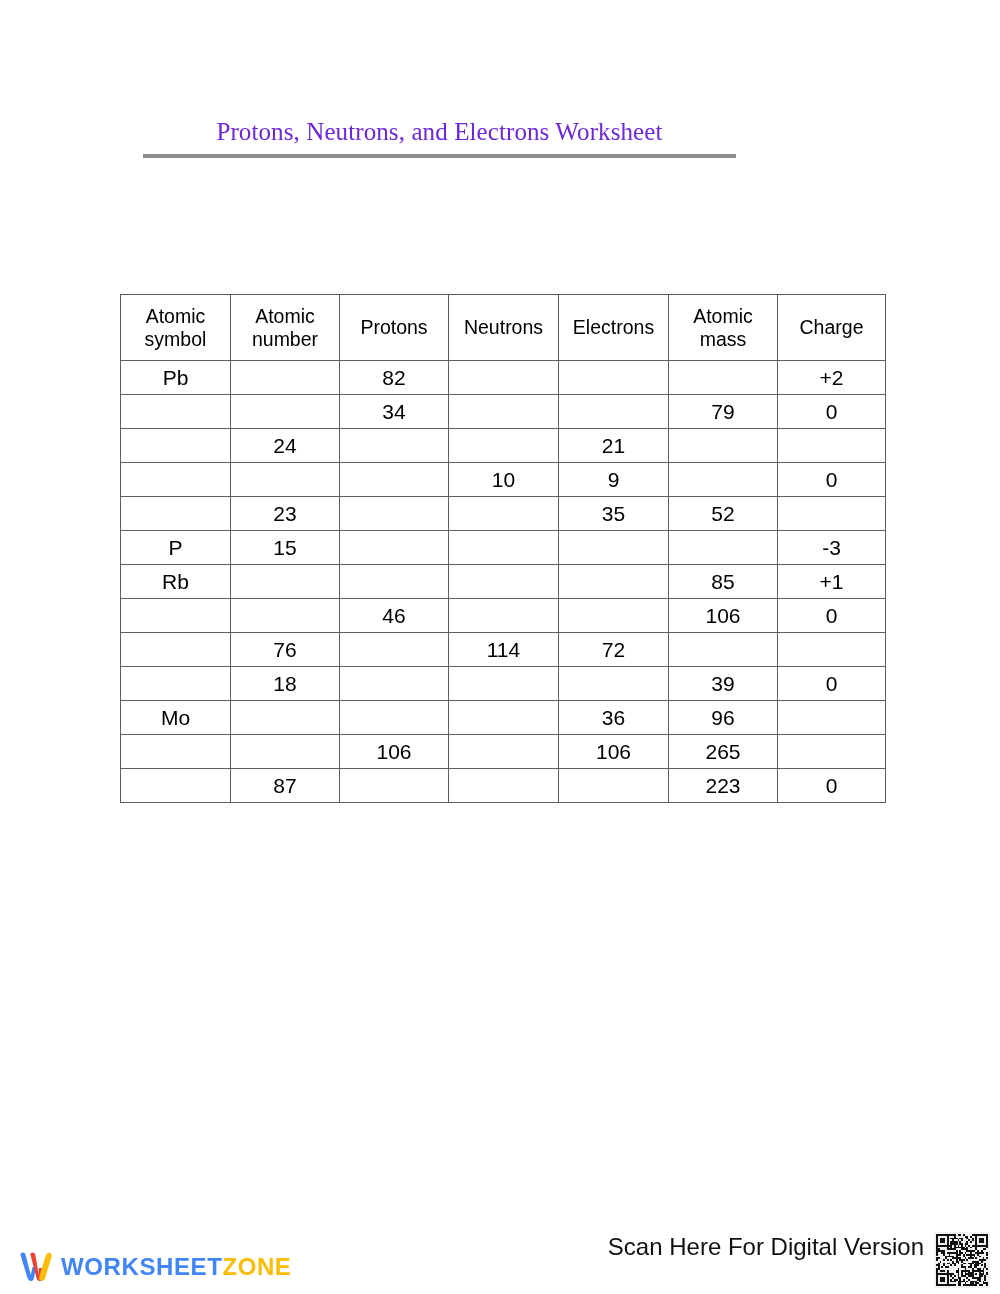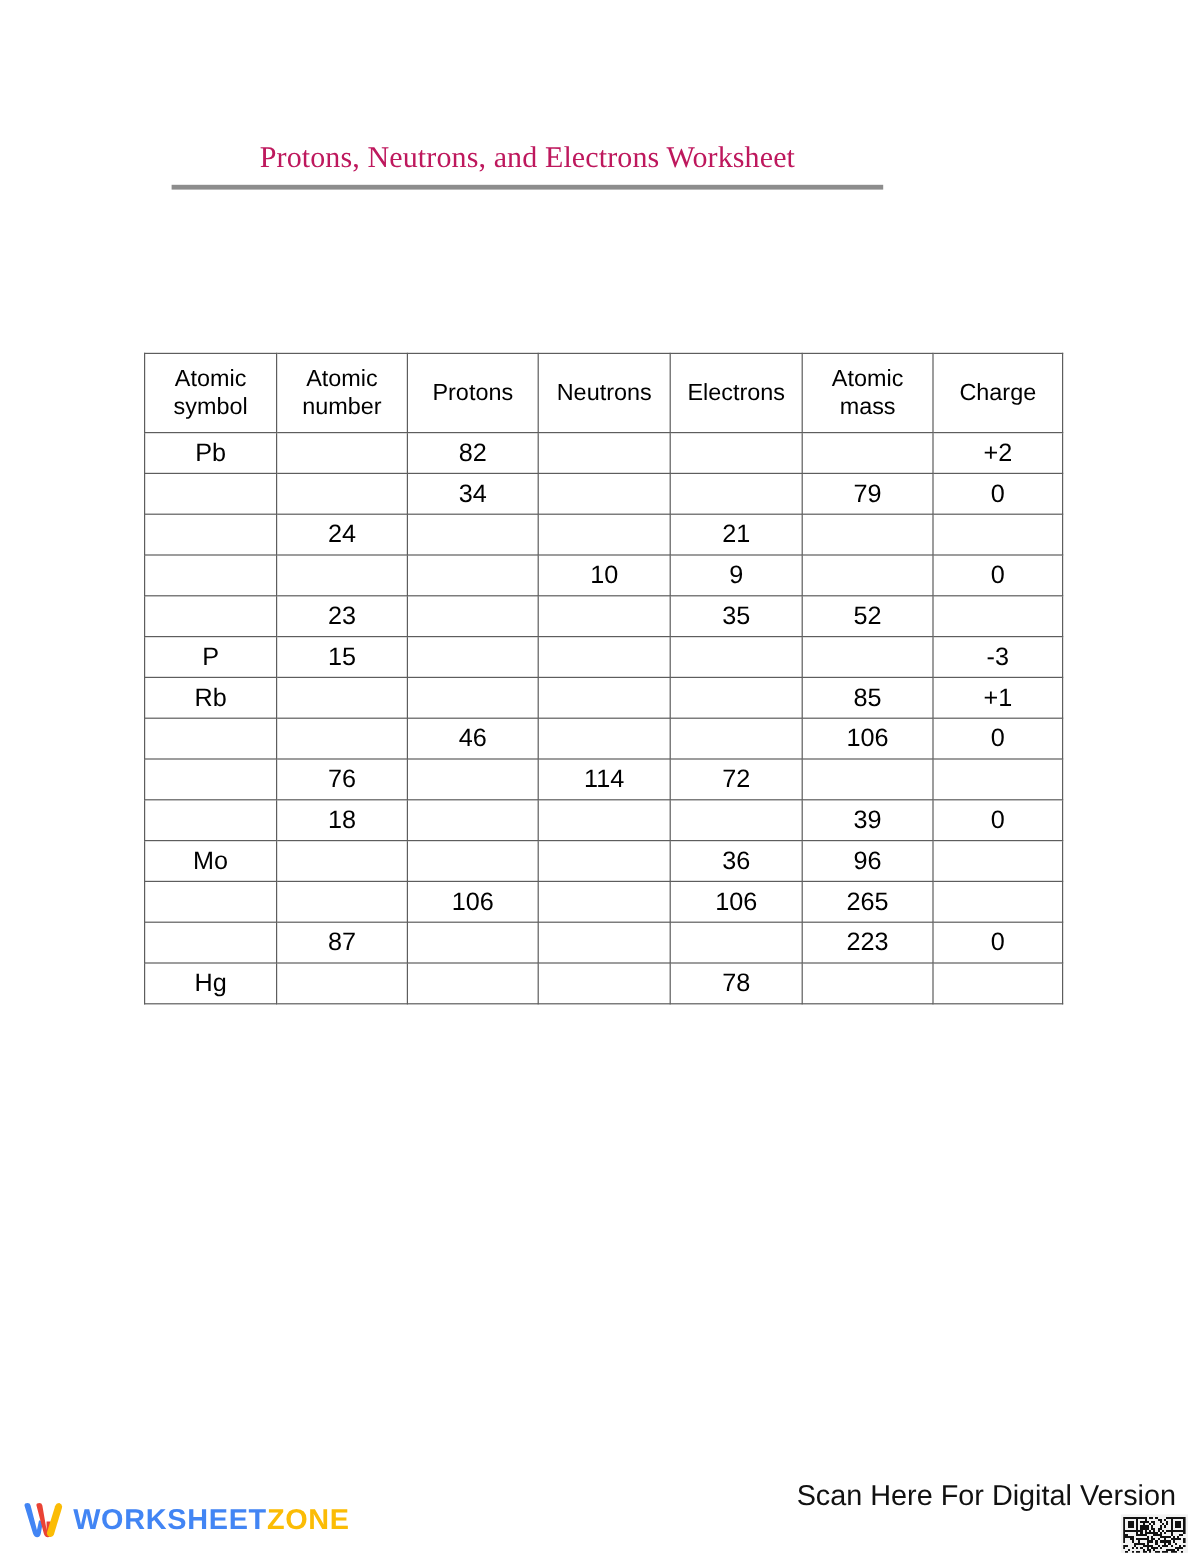--- a/index.html
+++ b/index.html
@@ -21,21 +21,21 @@
   #title-block {
     position: absolute;
     left: 143px;
     top: 116px;
     width: 593px;
   }
   #page-title {
     font-family: "Liberation Serif", serif;
     font-size: 25px;
     line-height: 32px;
-    color: #be185d;
+    color: #6d28d9;
     text-align: center;
     letter-spacing: 0.1px;
     white-space: nowrap;
   }
   #title-rule {
     margin-top: 6px;
     height: 4px;
     background: #8d8d8d;
     width: 100%;
   }
@@ -118,22 +118,21 @@
   #brand-worksheet { color: #4285f4; }
   #brand-zone { color: #fbbc05; }
 
   
   #scan-block {
     position: absolute;
     right: 10px;
     top: 0;
     height: 62px;
     display: flex;
-    align-items: flex-end;
-    flex-direction: column;
+    align-items: flex-start;
   }
   #scan-text {
     font-size: 24px;
     color: #111111;
     line-height: 30px;
     white-space: nowrap;
     margin-right: 10px;
   }
   #qr-code {
     width: 56px;
@@ -301,29 +300,20 @@
         </tr>
         <tr>
           <td></td>
           <td>87</td>
           <td></td>
           <td></td>
           <td></td>
           <td>223</td>
           <td>0</td>
         </tr>
-        <tr>
-          <td>Hg</td>
-          <td></td>
-          <td></td>
-          <td></td>
-          <td>78</td>
-          <td></td>
-          <td></td>
-        </tr>
       </tbody>
   </table>
 </div>
 
 <div id="footer">
 
   <div id="brand-logo">
     <svg id="logo-mark" viewBox="0 0 36 32">
       <path d="M2.5 4 L9.5 27 Q10.5 30 13 30 Q15.5 30 16 27 L18 16 L14.5 16 L12.8 24 L7.5 3.5 Q7 1.5 5 1.5 Q2 1.5 2.5 4 Z" fill="#4285f4"></path>
       <path d="M12.5 4 L18.5 27 Q19.3 30 21.8 30 Q24.3 30 24.3 27.2 L24.3 17 L20.8 17 L20.8 24 L17.3 3.5 Q16.8 1.5 14.8 1.5 Q11.8 1.5 12.5 4 Z" fill="#ea4335"></path>

